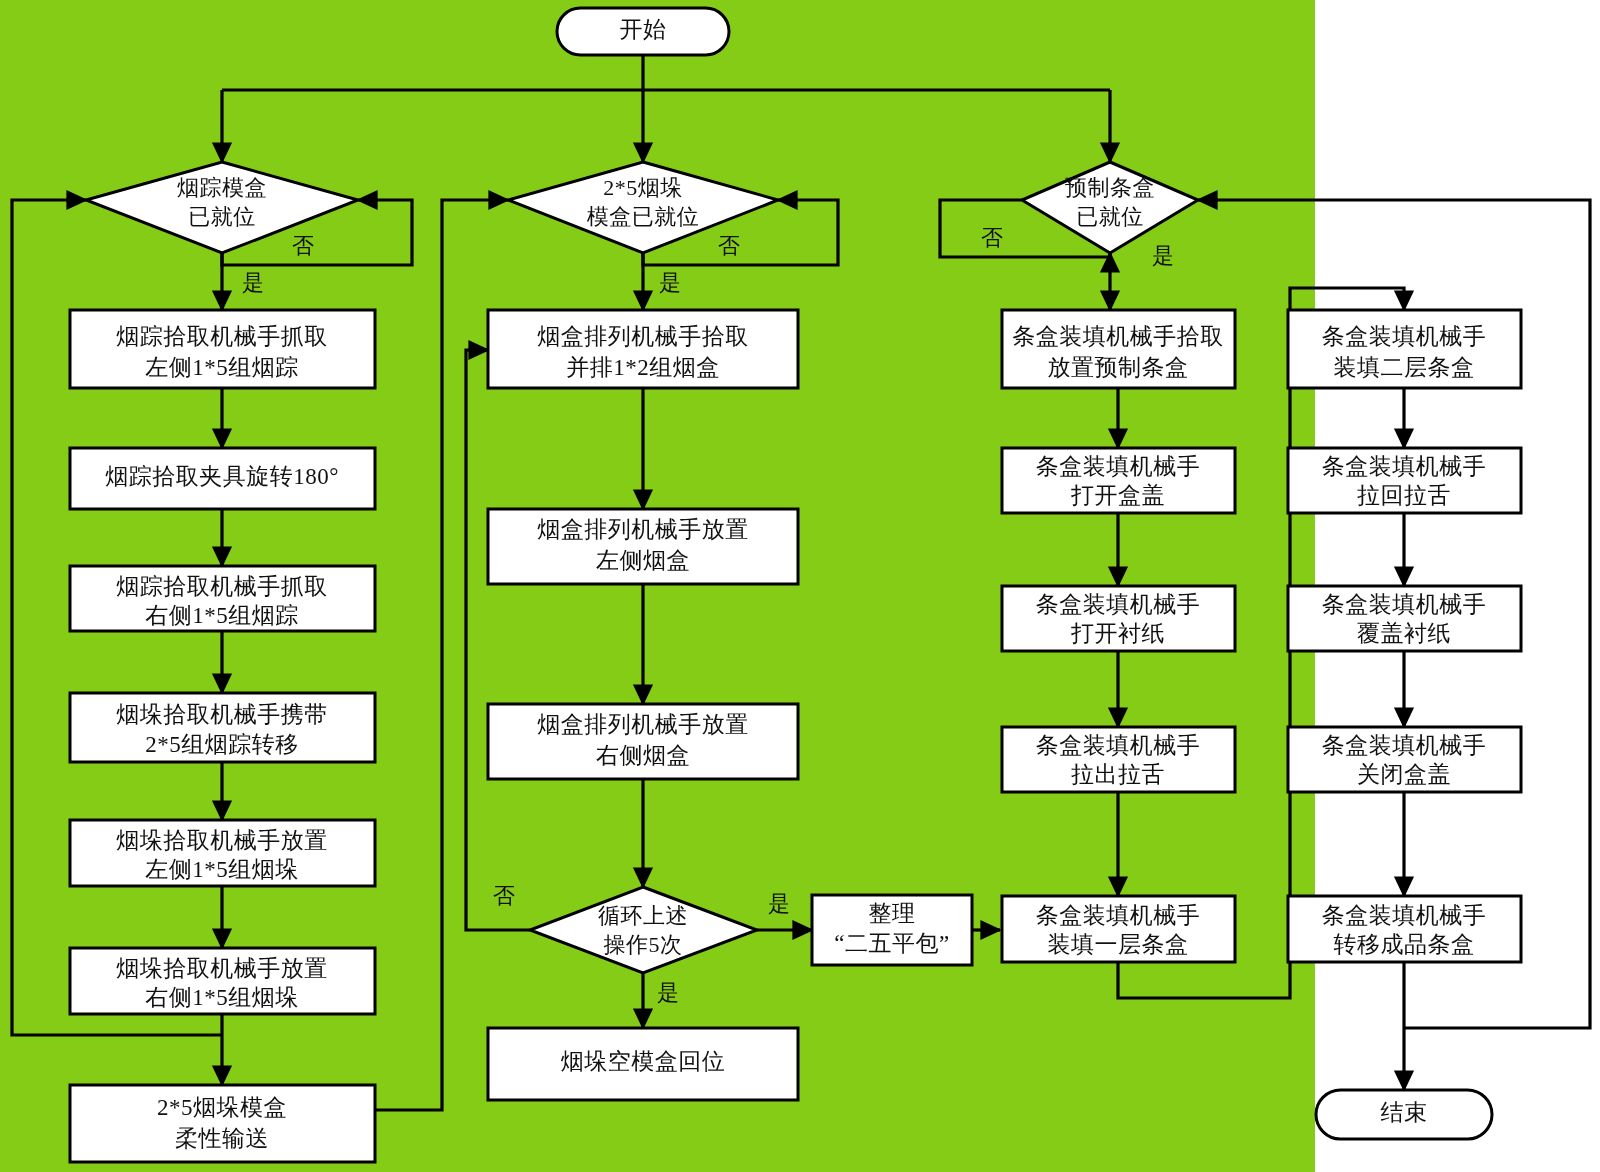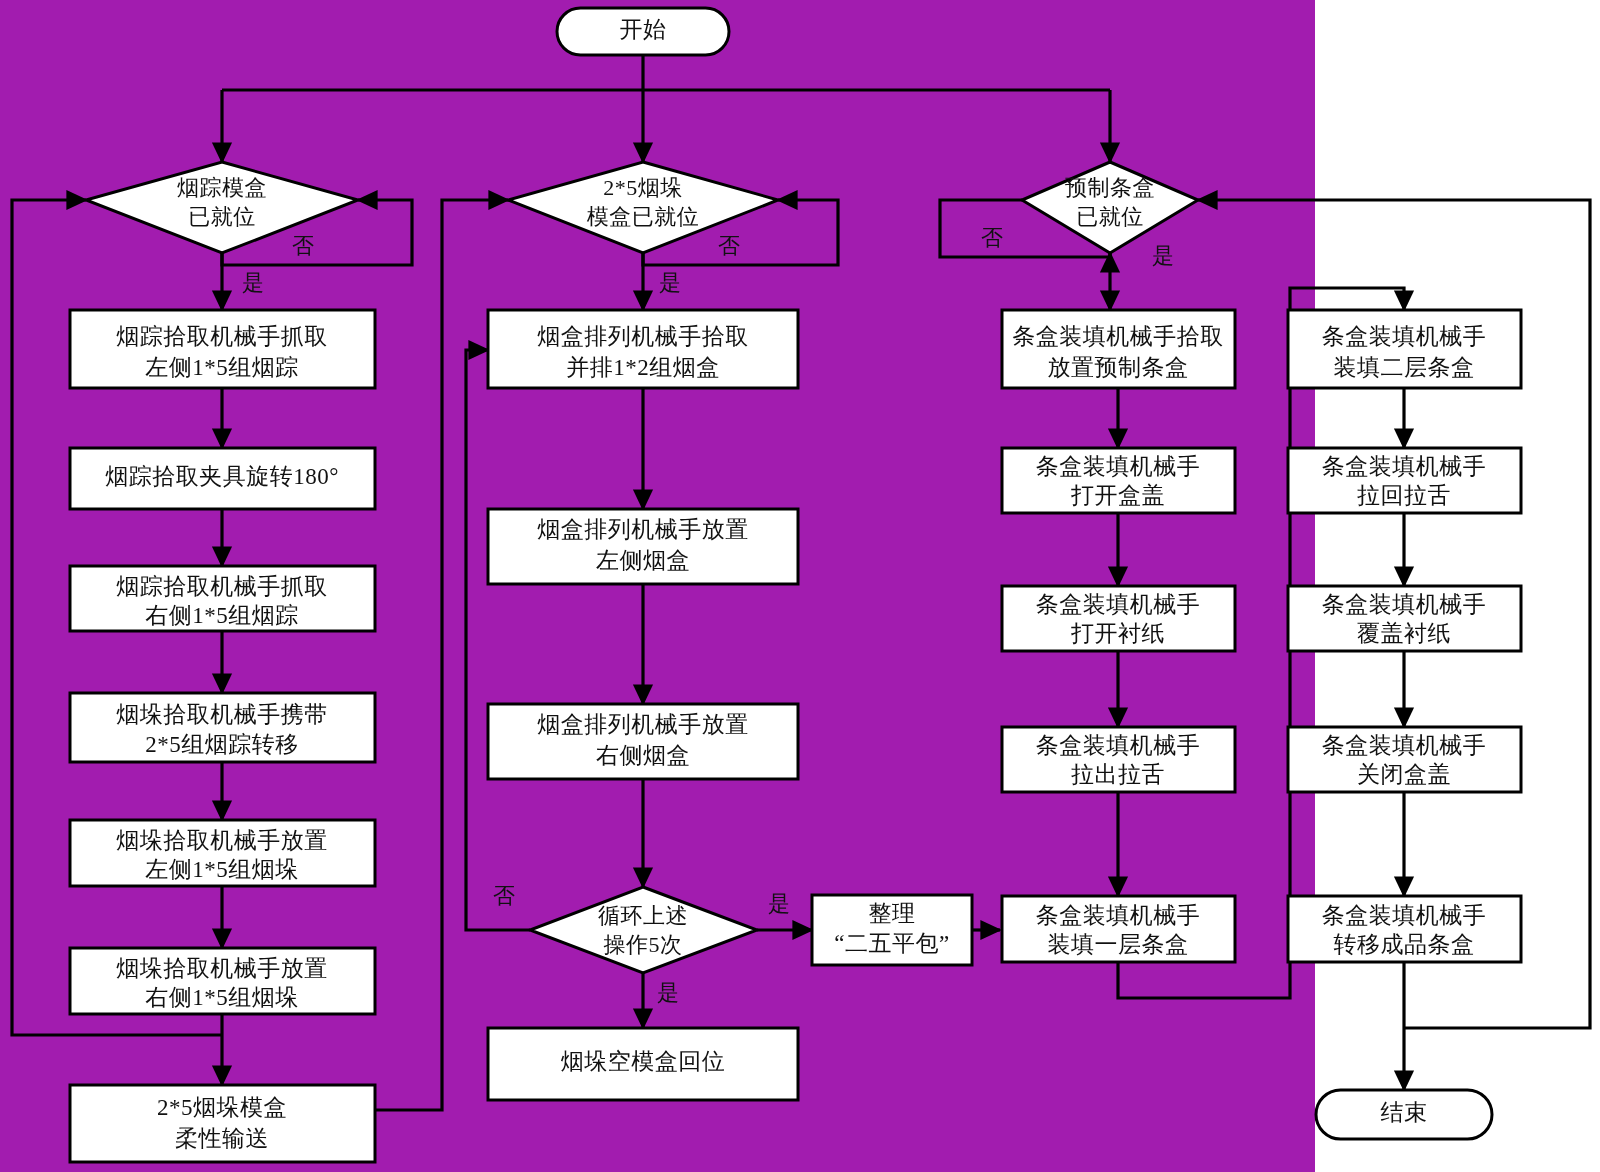--- a/index.html
+++ b/index.html
@@ -4,21 +4,21 @@
 <style>
   html, body {
     margin: 0;
     padding: 0;
     background: #ffffff;
   }
   #canvas-wrap {
     position: relative;
     width: 1315px;
     height: 1172px;
-    background: #a21caf;
+    background: #84cc16;
     font-family: "Liberation Serif", "DejaVu Serif", serif;
   }
   svg#flow {
     display: block;
     width: 1600px;
     height: 1172px;
   }
   .node-rect {
     fill: #ffffff;
     stroke: #000000;

